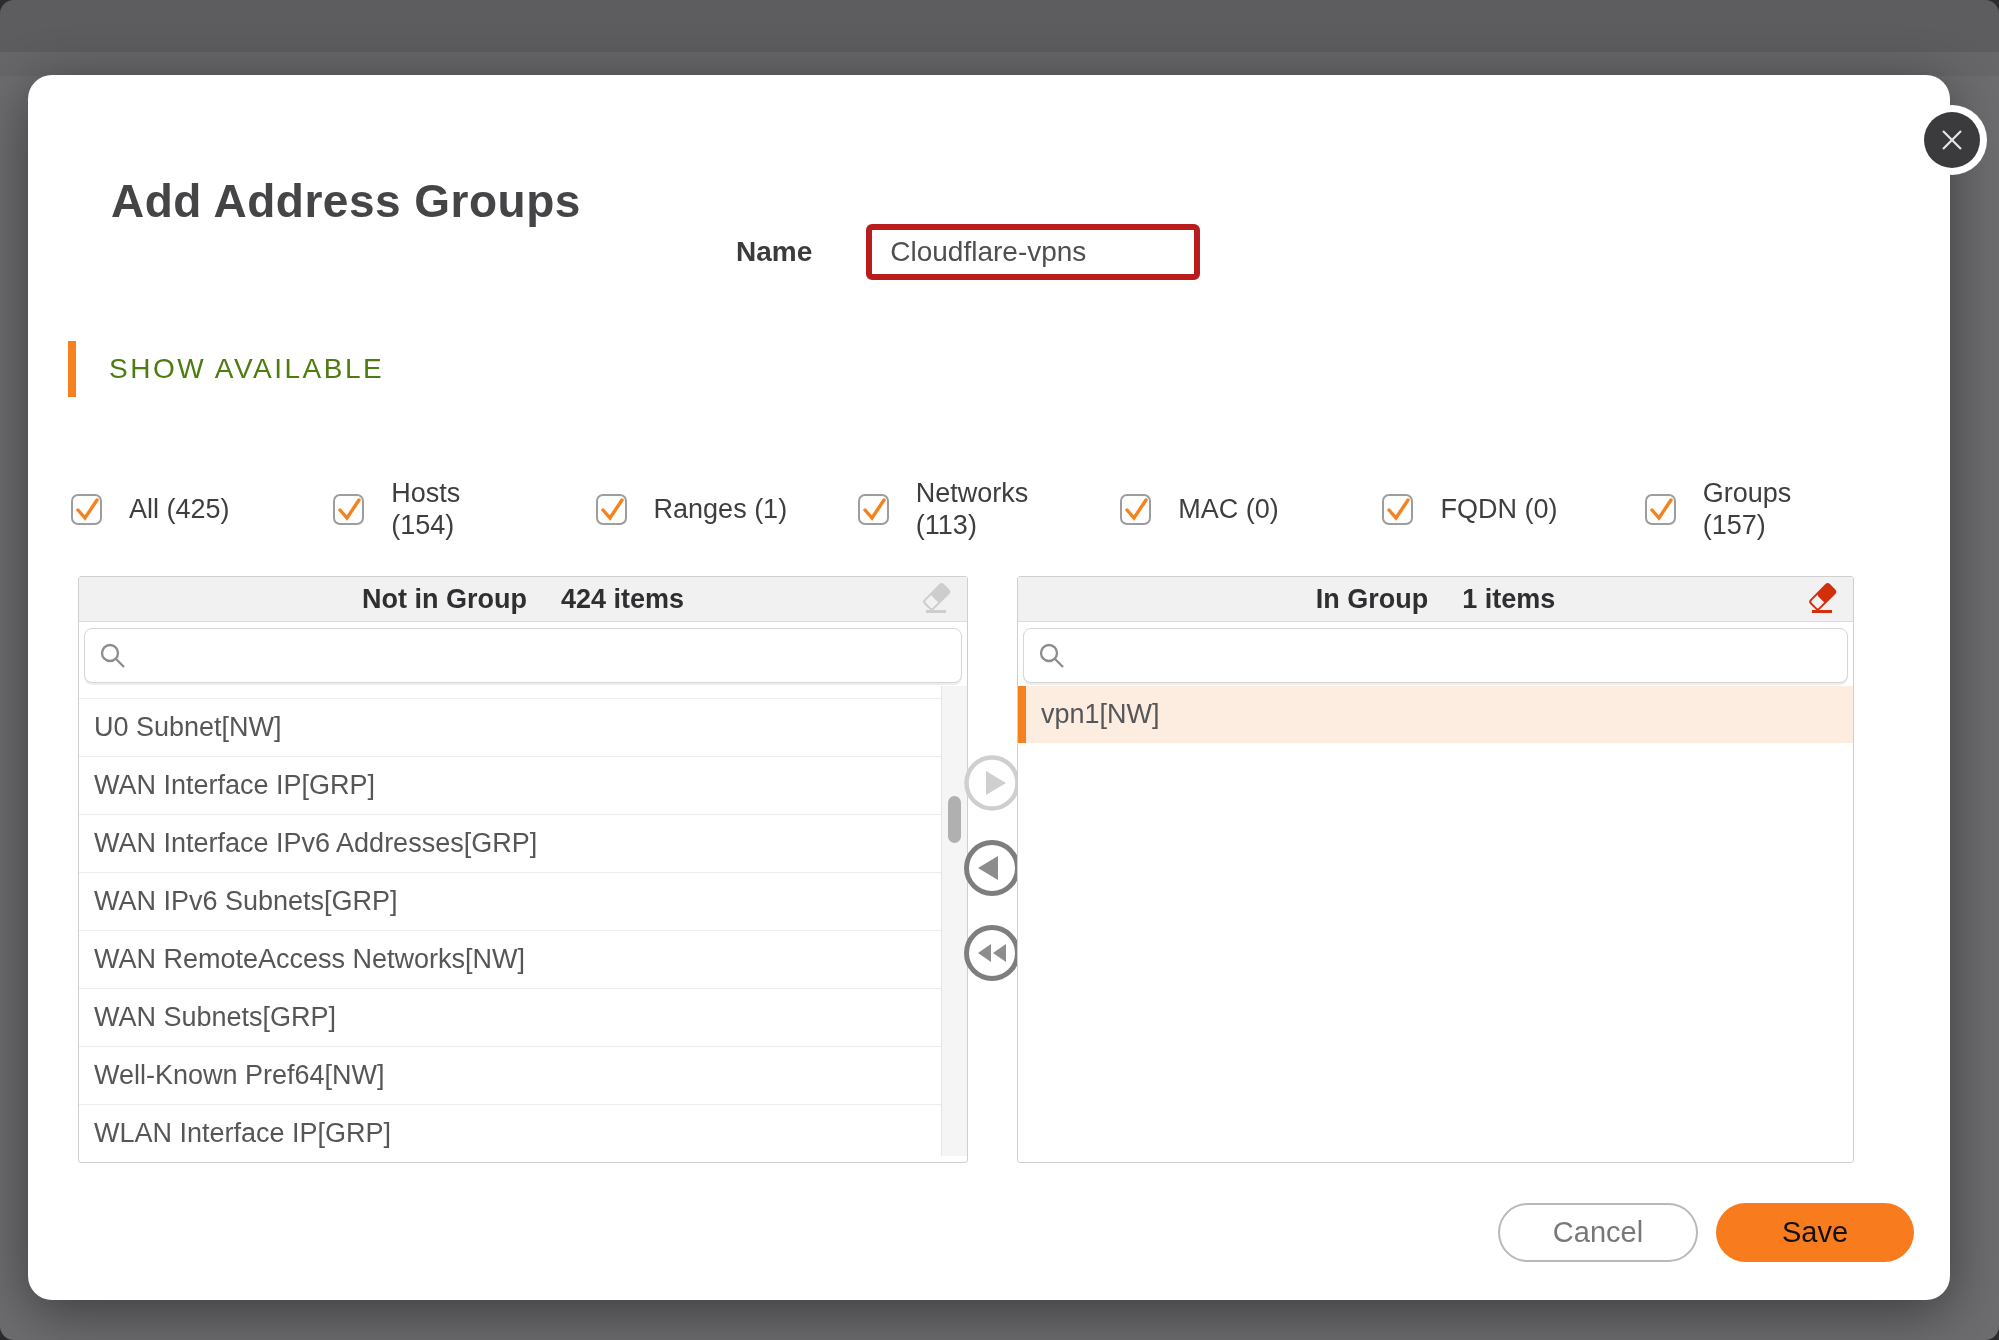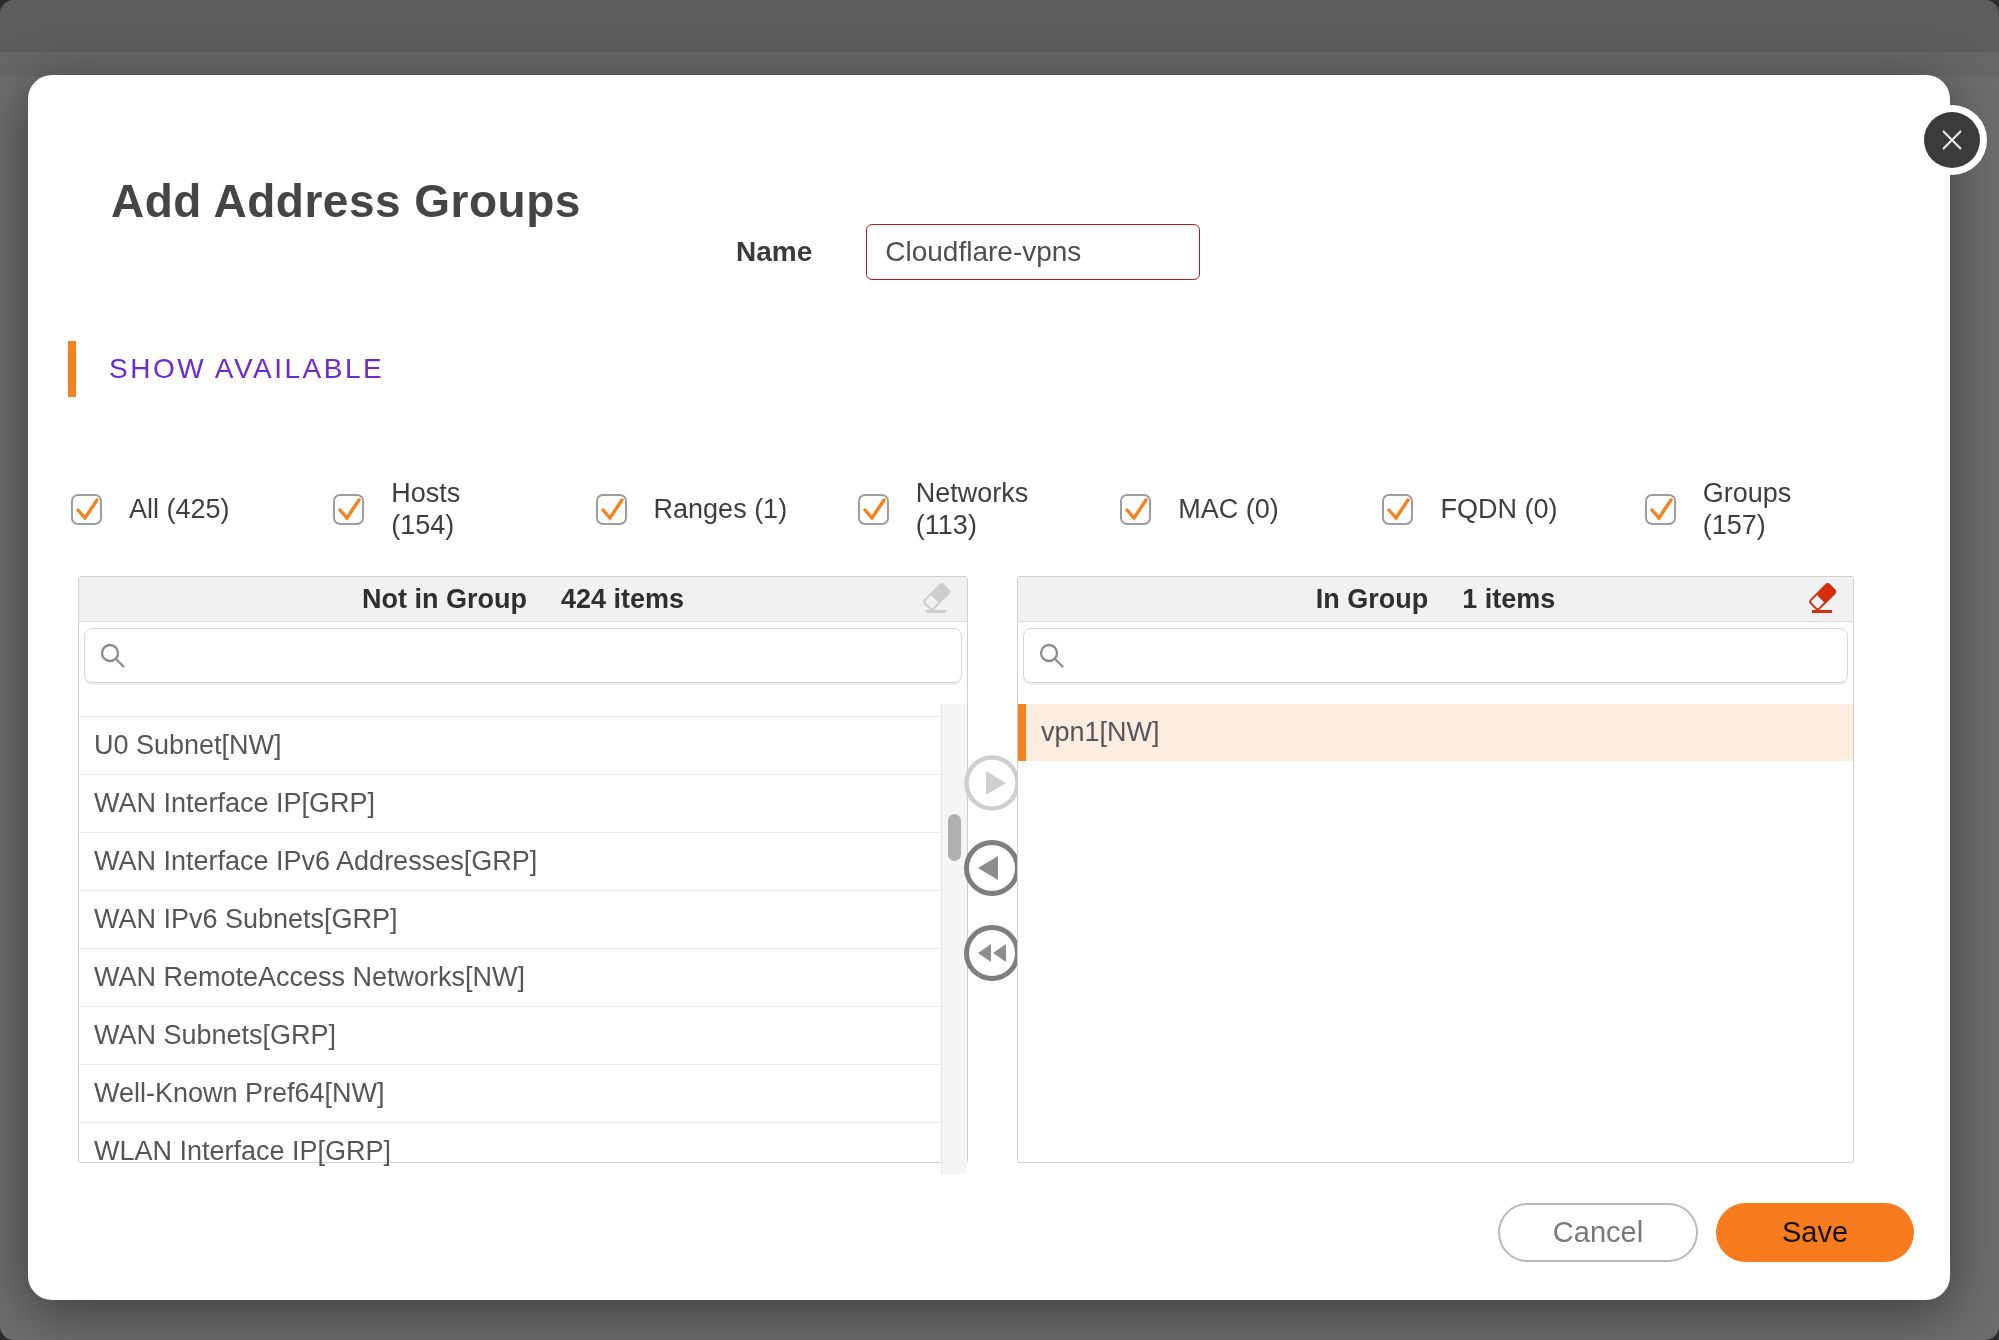--- a/index.html
+++ b/index.html
@@ -12,26 +12,26 @@
          box-shadow:0 12px 55px rgba(0,0,0,0.45);}
 
   .dialog-title{position:absolute;left:66px;top:82px;font-size:46px;font-weight:600;color:#454548;letter-spacing:0.5px;margin:17px;}
 
   .close-btn{position:absolute;left:1896px;top:37px;width:56px;height:56px;border-radius:50%;
              background:#3b3b3d;border:none;box-shadow:0 0 0 7px #ffffff;cursor:pointer;
              display:flex;align-items:center;justify-content:center;padding:0;}
 
   .name-row{position:absolute;left:708px;top:148px;height:57px;display:flex;align-items:center;gap:54px;}
   .name-label{font-size:28px;font-weight:bold;color:#3b3b3d;}
-  .name-input{width:334px;height:56px;border:1px solid #b91c1c;border-radius:6px;padding:0 18px;
+  .name-input{width:334px;height:56px;border:6px solid #b91c1c;border-radius:6px;padding:0 18px;
               font-size:28px;color:#4f4f52;outline:none;}
 
   .section-head{position:absolute;left:40px;top:265px;height:57px;display:flex;align-items:center;}
   .accent-bar{width:8px;height:56px;background:var(--accent);margin-right:33px;}
-  .section-title{font-size:28px;color:#6d28d9;letter-spacing:2.5px;}
+  .section-title{font-size:28px;color:#4d7c0f;letter-spacing:2.5px;}
 
   .filters{position:absolute;left:43px;top:398px;width:1836px;display:grid;grid-template-columns:repeat(7,1fr);}
   .filter{display:flex;align-items:center;gap:27px;min-height:72px;cursor:pointer;}
   .cb{flex:0 0 auto;width:31px;height:31px;border:2px solid #9d9d9f;border-radius:7px;background:#fff;
       display:flex;align-items:center;justify-content:center;overflow:visible;}
   .cb svg{overflow:visible;}
   .flabel{font-size:27px;color:#3e3e40;max-width:135px;line-height:1.2;}
 
   .panel{position:absolute;top:501px;height:587px;background:#fff;border:1px solid #cfcfcf;border-radius:3px;}
   .panel.left{left:50px;width:890px;}
@@ -39,21 +39,21 @@
   .panel-header{position:relative;height:45px;background:#f1f1f2;border-bottom:1px solid #dcdcdc;
                 display:flex;align-items:center;justify-content:center;gap:34px;}
   .panel-title,.panel-count{font-size:27px;font-weight:bold;color:#2f2f31;}
   .eraser-btn{position:absolute;right:12px;top:4px;width:38px;height:38px;background:none;border:none;cursor:pointer;padding:0;}
 
   .search-row{position:relative;margin:6px 5px 0 5px;height:55px;border:1px solid #d6d6d6;border-radius:8px;
               background:#fff;display:flex;align-items:center;box-shadow:0 2px 0 rgba(0,0,0,0.07);}
   .search-row svg{margin:0 12px 0 13px;flex:0 0 auto;}
   .search-input{border:none;outline:none;flex:1;height:100%;font-size:26px;color:#555;background:transparent;padding:0;}
 
-  .list{position:relative;margin-top:21px;height:470px;overflow:hidden;}
+  .list{position:relative;margin-top:3px;height:470px;overflow:hidden;}
   .row{height:58px;display:flex;align-items:center;padding-left:15px;font-size:27px;color:#565659;
        border-bottom:1px solid #ececec;cursor:pointer;}
   .row-sliver{height:13px;border-bottom:1px solid #ececec;}
   .scrollbar-track{position:absolute;right:0;top:0;bottom:0;width:26px;background:#f5f5f5;border-left:1px solid #e5e5e5;}
   .scrollbar-thumb{position:absolute;right:6px;top:110px;width:13px;height:47px;border-radius:7px;background:#b0b0b0;cursor:grab;}
 
   .selected-row{height:57px;display:flex;align-items:center;padding-left:15px;font-size:27px;color:#565659;
                 background:var(--selected-bg);border-left:8px solid var(--accent);cursor:pointer;}
 
   .transfer{position:absolute;left:935px;top:679px;width:58px;display:flex;flex-direction:column;gap:27px;}

